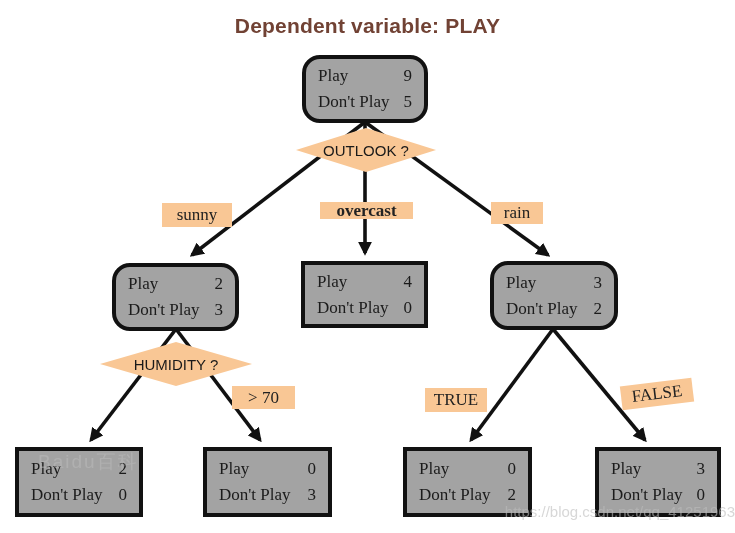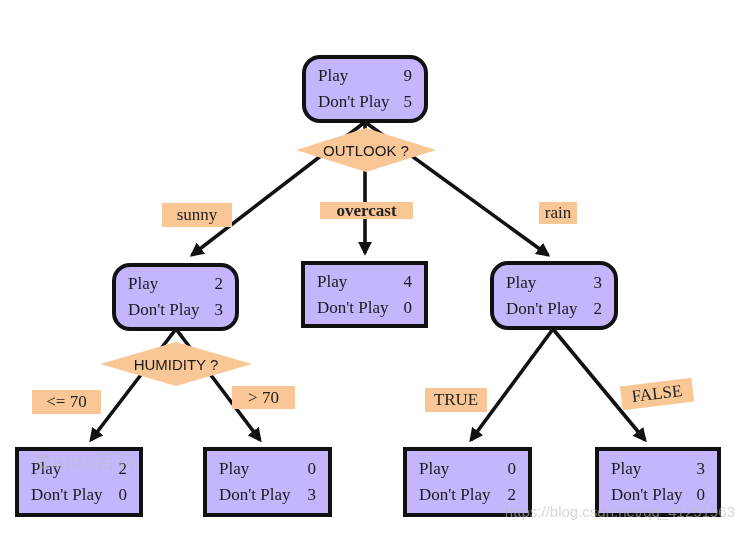--- a/index.html
+++ b/index.html
@@ -13,21 +13,21 @@
     font-family:"Liberation Serif", serif;
   }
   .title{
     position:absolute;left:0;top:14px;width:735px;text-align:center;
     font-family:"Liberation Sans", sans-serif;font-weight:bold;font-size:21px;
     color:var(--title);letter-spacing:.2px;z-index:3;
   }
   svg.edges{position:absolute;left:0;top:0;z-index:1;}
   .node{
     position:absolute;box-sizing:border-box;border:4px solid var(--line);
-    background:#c4b5fd;z-index:3;display:flex;flex-direction:column;
+    background:#a3a3a3;z-index:3;display:flex;flex-direction:column;
     justify-content:center;gap:4px;padding:6px 12px;font-size:17px;color:#1b1b1b;
   }
   .node.rounded{border-radius:18px;}
   .node .row{display:flex;justify-content:space-between;line-height:22px;}
   .diamond{
     position:absolute;z-index:2;background:var(--accent);
     clip-path:polygon(50% 0,100% 50%,50% 100%,0 50%);
     display:flex;align-items:center;justify-content:center;
     font-family:"Liberation Sans", sans-serif;font-size:15px;color:#1a1a1a;
   }
@@ -41,20 +41,21 @@
     color:#bdbdbd;pointer-events:none;
   }
   .wm.baidu{left:38px;top:449px;font-size:19px;opacity:.5;letter-spacing:2px;}
   .wm.csdn{right:0px;top:503px;font-size:15px;opacity:.6;margin-left:16px;}
 </style>
 </head>
 <body>
 
 <div id="stage">
 
+  <div class="title">Dependent variable: PLAY</div>
 
   <svg class="edges" width="735" height="533" viewBox="0 0 735 533">
     <defs>
       <marker id="ah" viewBox="0 0 10 10" refX="8" refY="5" markerWidth="14" markerHeight="14" orient="auto" markerUnits="userSpaceOnUse">
         <path d="M0,0 L10,5 L0,10 z" fill="#111111"></path>
       </marker>
     </defs>
     <g stroke="#111111" stroke-width="3.6" marker-end="url(#ah)">
       <line x1="365" y1="122" x2="192" y2="255"></line>
       <line x1="365" y1="122" x2="365" y2="253"></line>
@@ -68,22 +69,21 @@
 
   <div class="diamond" style="left:296px;top:128px;width:140px;height:44px;">
     <span>OUTLOOK ?</span>
   </div>
   <div class="diamond" style="left:100px;top:342px;width:152px;height:44px;">
     <span>HUMIDITY ?</span>
   </div>
 
   <div class="blabel" style="left:162px;top:203px;width:70px;height:24px;">sunny</div>
   <div class="blabel" style="left:320px;top:202px;width:93px;height:17px;font-weight:bold;">overcast</div>
-  <div class="blabel" style="left:539px;top:202px;width:38px;height:22px;">rain</div>
-  <div class="blabel" style="left:32px;top:390px;width:69px;height:24px;">&lt;= 70</div>
+  <div class="blabel" style="left:491px;top:202px;width:52px;height:22px;">rain</div>
   <div class="blabel" style="left:232px;top:386px;width:63px;height:23px;text-align:right;">&gt; 70</div>
   <div class="blabel" style="left:425px;top:388px;width:62px;height:24px;">TRUE</div>
   <div class="blabel" style="left:621px;top:382px;width:72px;height:24px;transform:rotate(-7deg);">FALSE</div>
 
   <div class="node rounded" style="left:302px;top:55px;width:126px;height:68px;">
     <div class="row">
       <span>Play</span>
       <span>9</span>
     </div>
     <div class="row">

